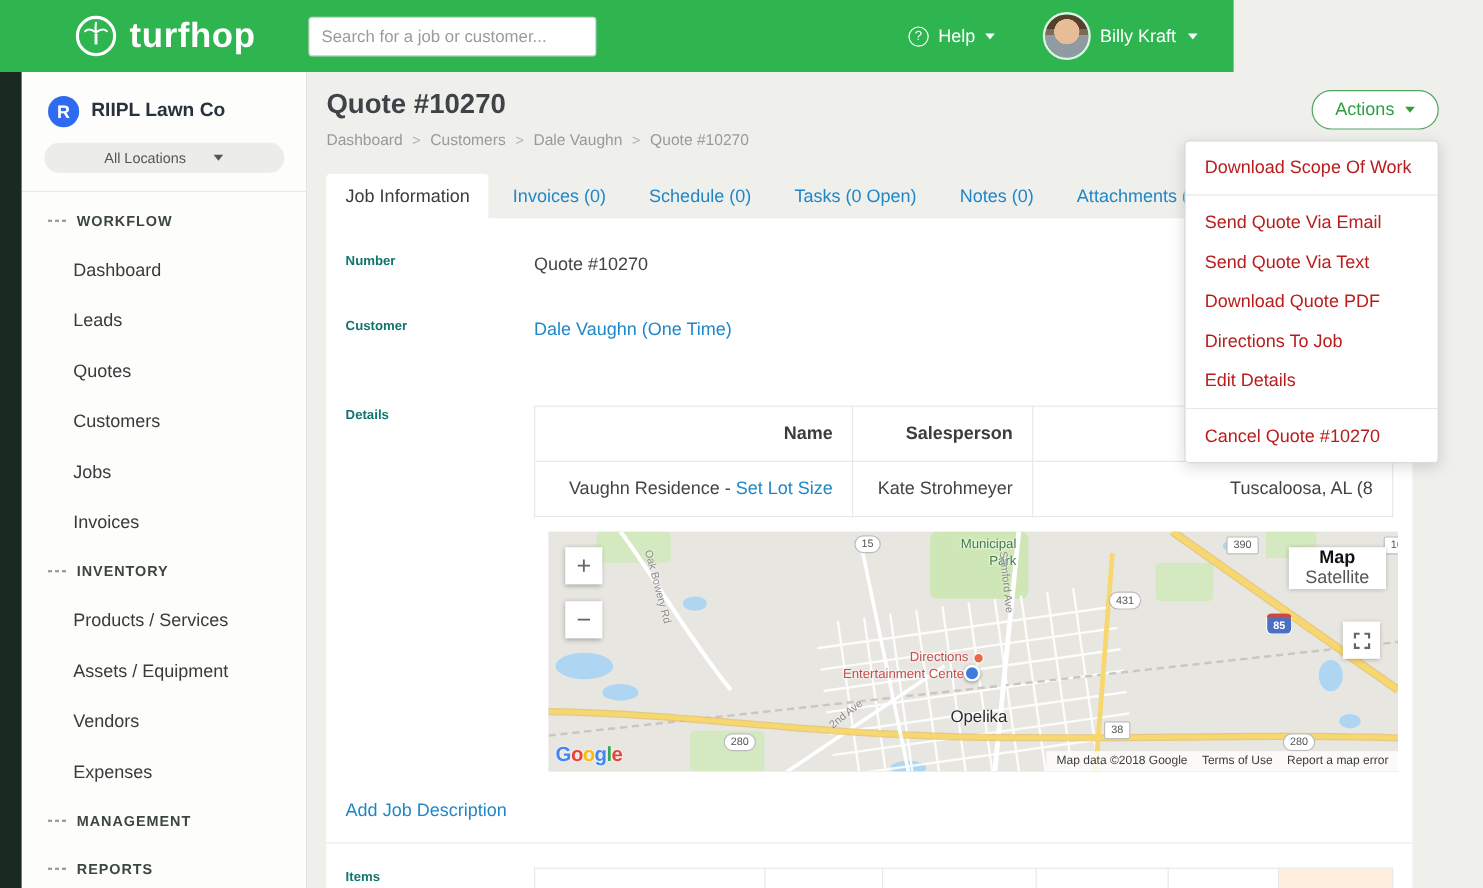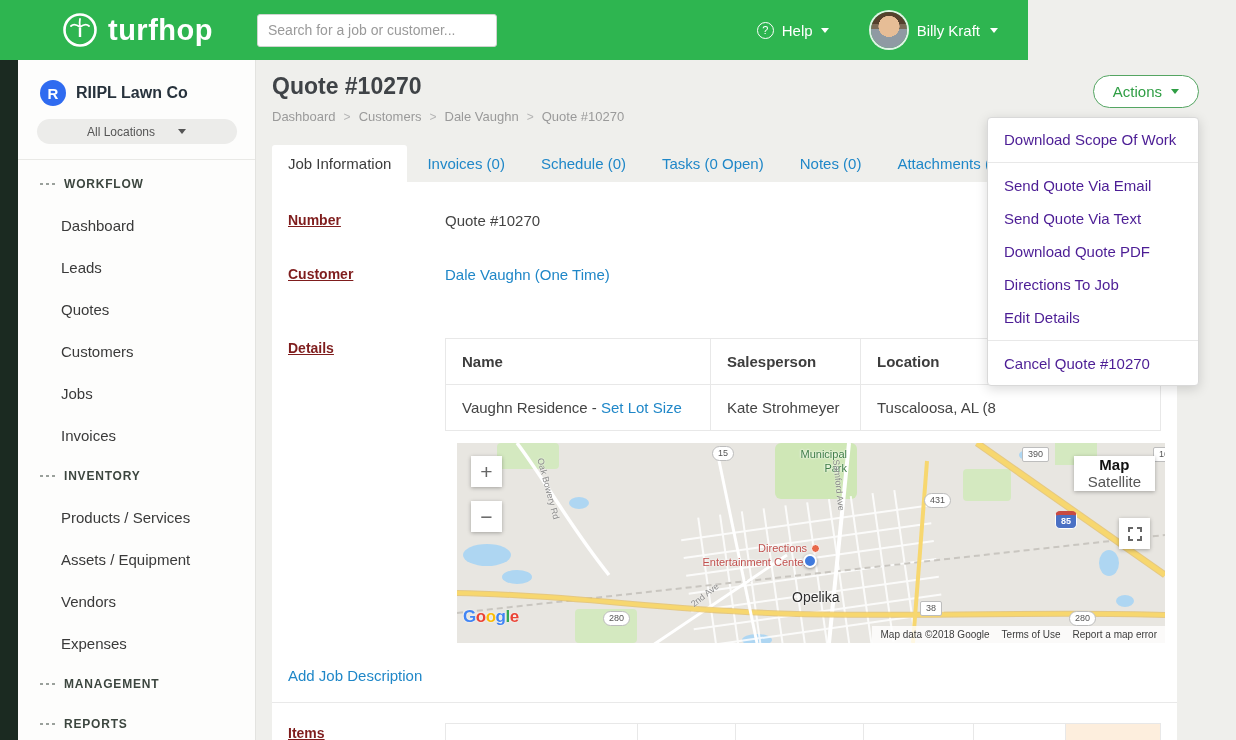--- a/index.html
+++ b/index.html
@@ -39,39 +39,39 @@
   
   .content { position:absolute; top:60px; left:256px; right:0; bottom:0; }
   .page-head { position:relative; padding:13px 0 0 16px; z-index:30; }
   .page-title { font-size:23px; font-weight:700; color:#3f4347; }
   .breadcrumb { margin-top:9px; font-size:13px; color:#9a9a9a; display:flex; align-items:center; gap:8px; }
   .crumb { cursor:pointer; }
   .crumb.current { cursor:default; }
   .crumb-sep::before { content:">"; color:#b5b5b5; font-size:12px; }
   .actions-btn { position:absolute; top:15px; right:37px; height:33px; display:flex; align-items:center; gap:9px; padding:0 19px; background:#fff; border:1px solid #54a562; border-radius:17px; color:#2f9e44; font-size:15px; font-family:inherit; cursor:pointer; }
   .dropdown { position:absolute; top:57px; right:37px; width:212px; background:#fff; border:1px solid #d9d9d9; border-radius:4px; box-shadow:0 3px 12px rgba(0,0,0,.15); padding:5px 0; z-index:40; }
-  .dd-item { padding:8px 16px; font-size:15px; color:#4c1d95; cursor:pointer; white-space:nowrap; }
+  .dd-item { padding:8px 16px; font-size:15px; color:#b91c1c; cursor:pointer; white-space:nowrap; }
   .dd-sep { border-top:1px solid #e8e8e8; margin:6px 0; }
 
   
   .tabs { display:flex; margin-top:21px; padding-left:16px; }
   .tab { padding:10px 16px; font-size:15px; color:#1f87c8; cursor:pointer; margin-right:4px; white-space:nowrap; }
   .tab.active { background:#fff; color:#3c3c3c; border-radius:3px 3px 0 0; cursor:default; }
 
   
   .card { margin-left:16px; width:905px; background:#fff; padding-top:28px; padding-bottom:40px; }
   .field-row { display:flex; padding:0 16px; margin-bottom:35px; align-items:flex-start; }
-  .field-label { width:157px; min-width:157px; font-size:14px; font-weight:700; color:#7f1d1d; padding-top:2px;text-decoration:underline; }
+  .field-label { width:157px; min-width:157px; font-size:11px; font-weight:700; color:#0f766e; padding-top:2px; }
   .field-value { font-size:15px; color:#444; padding-top:2px; }
   .link { color:#1f87c8; cursor:pointer; text-decoration:none; }
 
   
   .dtable-wrap { width:716px; }
   table { border-collapse:collapse; width:100%; font-size:15px; }
-  .dtable th, .dtable td { border:1px solid #e8e8e8; text-align:left; padding:14px 16px; }
+  .dtable th, .dtable td { border:1px solid #e8e8e8; text-align:right; padding:14px 16px; }
   .dtable th { color:#3d3d3d; font-weight:700; }
   .dtable td { color:#444; white-space:nowrap; overflow:hidden; }
   .col-name { width:265px; } .col-sales { width:150px; }
 
   
   .map { position:relative; width:708px; height:200px; margin:12px 0 0 12px; overflow:hidden; background:#e8e6e1; }
   .map svg.base { position:absolute; top:0; left:0; }
   .map-label { position:absolute; text-shadow:0 0 3px #fff,0 0 2px #fff; }
   .lbl-park { left:318px; top:5px; width:72px; text-align:right; color:#3e7d46; font-size:11px; line-height:1.25; }
   .lbl-poi { left:200px; top:98px; width:150px; text-align:right; color:#c0504d; font-size:11px; line-height:1.3; }
@@ -85,21 +85,21 @@
   .shield.sq { border-radius:2px; }
   .shield.interstate { background:#4a70c4; color:#fff; border:1px solid #fff; border-top:4px solid #c84a42; border-radius:5px; font-weight:700; }
   .marker { position:absolute; left:346px; top:111px; width:14px; height:14px; border-radius:50%; background:#3f7add; border:2.5px solid #fff; box-shadow:0 1px 3px rgba(0,0,0,.4); cursor:pointer; }
   .zoom-btn { position:absolute; left:14px; width:31px; height:31px; background:#fff; box-shadow:0 1px 4px rgba(0,0,0,.3); border:none; font-size:21px; color:#666; cursor:pointer; font-family:inherit; line-height:1; }
   .zoom-in { top:13px; } .zoom-out { top:58px; }
   .map-type { position:absolute; right:10px; top:13px; height:35px; background:#fff; box-shadow:0 1px 4px rgba(0,0,0,.3); display:flex; align-items:center;flex-direction:column; }
   .map-type span { padding:0 14px; font-size:15px; cursor:pointer; }
   .mt-map { font-weight:700; color:#111; }
   .mt-sat { color:#565656; }
   .fullscreen-btn { position:absolute; right:15px; top:75px; width:31px; height:31px; background:#fff; box-shadow:0 1px 4px rgba(0,0,0,.3); border:none; display:flex; align-items:center; justify-content:center; cursor:pointer; }
-  .google-logo { position:absolute; left:6px; bottom:16px; font-size:17px; font-weight:700; letter-spacing:-.5px; text-shadow:0 0 2px #fff; cursor:pointer; }
+  .google-logo { position:absolute; left:6px; bottom:4px; font-size:17px; font-weight:700; letter-spacing:-.5px; text-shadow:0 0 2px #fff; cursor:pointer; }
   .gl-b { color:#4285F4; } .gl-r { color:#EA4335; } .gl-y { color:#FBBC05; } .gl-g { color:#34A853; }
   .attribution { position:absolute; right:0; bottom:0; background:rgba(255,255,255,.8); padding:3px 8px; font-size:10px; color:#3c3c3c; display:flex; gap:12px; }
   .attribution .link-sm { cursor:pointer; color:#3c3c3c; }
 
   .add-desc { padding:24px 0 18px 16px; font-size:15px; }
   .card-divider { border-top:1px solid #e9e9e9; }
   .items-row { padding-top:20px; margin-bottom:0; }
 
   .itable th { border:1px solid #e8e8e8; text-align:left; padding:15px 16px; color:#3d3d3d; font-weight:700; }
   .itable .th-total { background:#fdeedd; }

